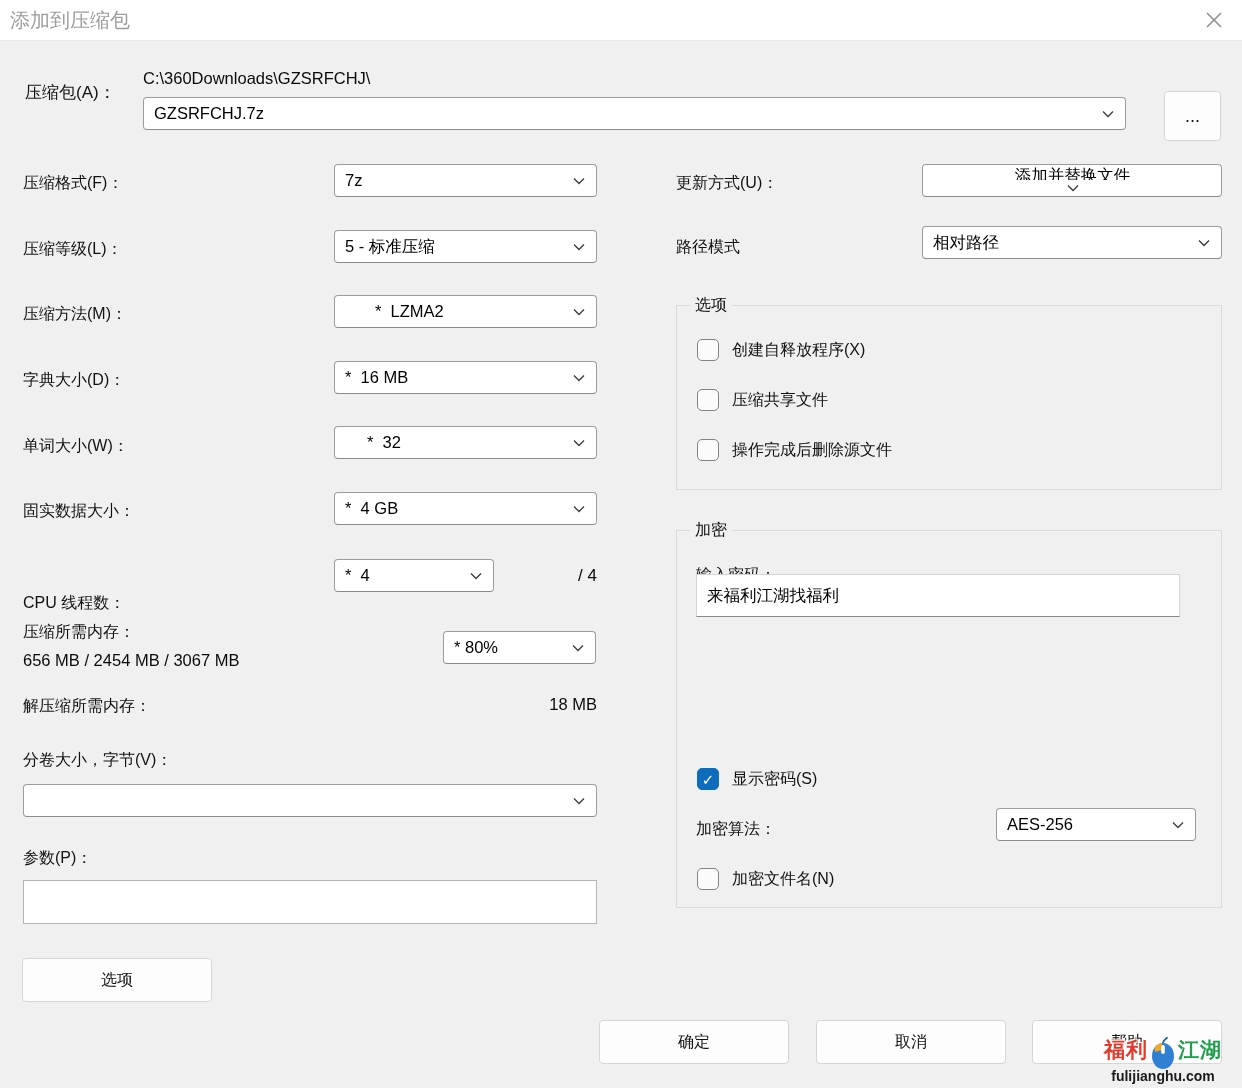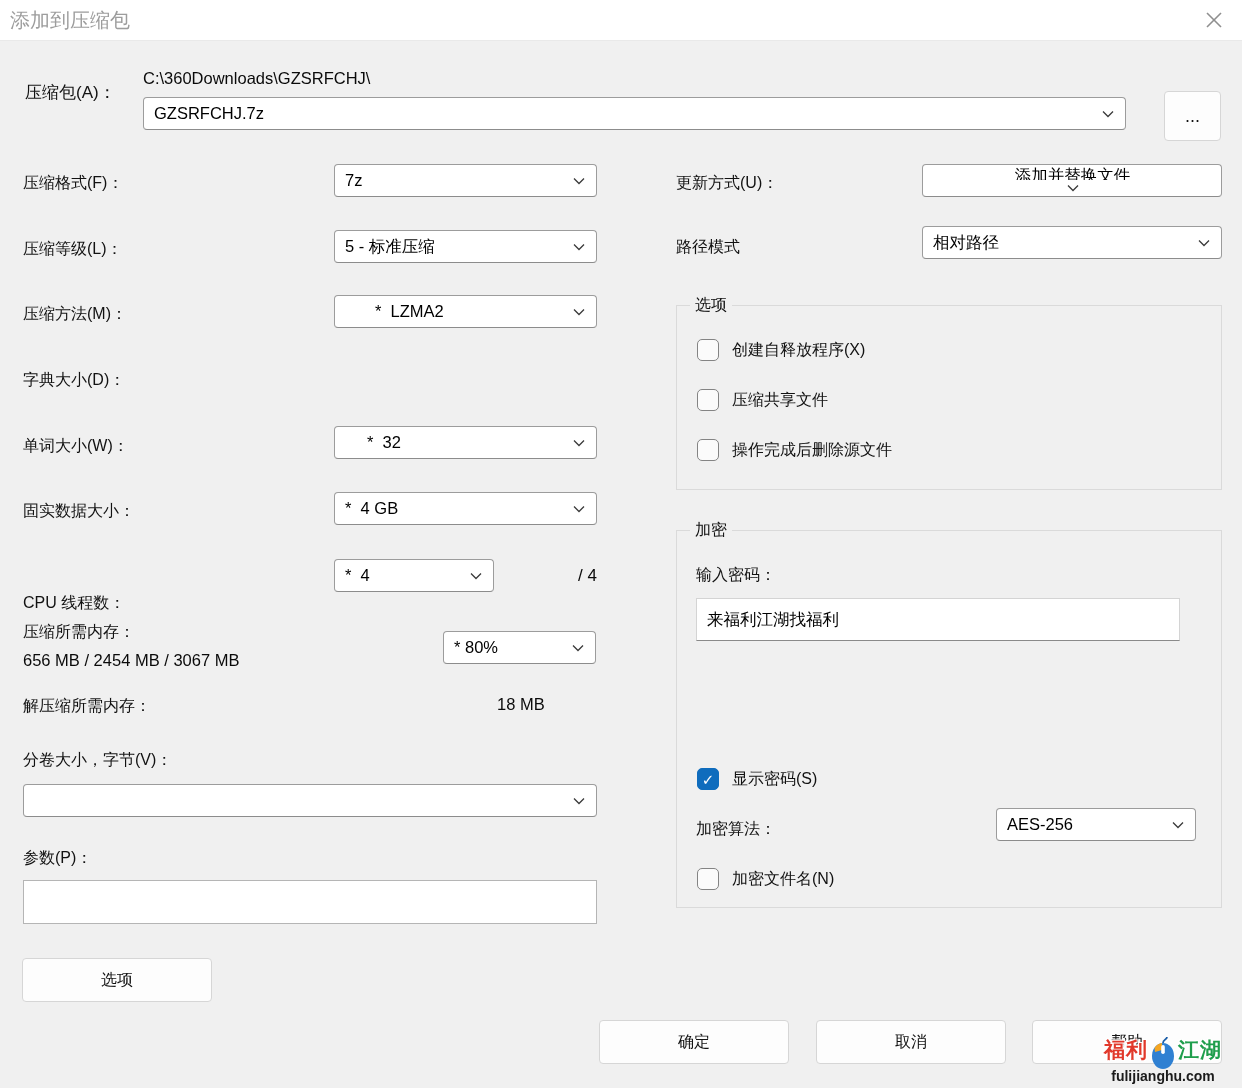--- a/index.html
+++ b/index.html
@@ -101,20 +101,28 @@
       </span>
   </div>
   <div class="combo" style="left:334px; top:295px; width:263px;padding-left:40px;">
     <span class="txt">*  LZMA2</span>
     <span class="chev">
         <svg width="14" height="14" viewBox="0 0 14 14">
           <polyline points="2,4.5 7,9.5 12,4.5" fill="none" stroke="#3a3a3a" stroke-width="1.3"></polyline>
         </svg>
       </span>
   </div>
+  <div class="combo" style="left:334px; top:361px; width:263px;">
+    <span class="txt">*  16 MB</span>
+    <span class="chev">
+        <svg width="14" height="14" viewBox="0 0 14 14">
+          <polyline points="2,4.5 7,9.5 12,4.5" fill="none" stroke="#3a3a3a" stroke-width="1.3"></polyline>
+        </svg>
+      </span>
+  </div>
   <div class="combo" style="left:334px; top:426px; width:263px;padding-left:32px;">
     <span class="txt">*  32</span>
     <span class="chev">
         <svg width="14" height="14" viewBox="0 0 14 14">
           <polyline points="2,4.5 7,9.5 12,4.5" fill="none" stroke="#3a3a3a" stroke-width="1.3"></polyline>
         </svg>
       </span>
   </div>
   <div class="combo" style="left:334px; top:492px; width:263px;">
     <span class="txt">*  4 GB</span>
@@ -138,21 +146,21 @@
   <div class="value-text" style="left:23px; top:651px;">656 MB / 2454 MB / 3067 MB</div>
   <div class="combo" style="left:443px; top:631px; width:153px;">
     <span class="txt">* 80%</span>
     <span class="chev">
         <svg width="14" height="14" viewBox="0 0 14 14">
           <polyline points="2,4.5 7,9.5 12,4.5" fill="none" stroke="#3a3a3a" stroke-width="1.3"></polyline>
         </svg>
       </span>
   </div>
   <div class="label" style="left:23px; top:695px;">解压缩所需内存：</div>
-  <div class="value-text" style="left:497px; top:695px; width:100px; ">18 MB</div>
+  <div class="value-text" style="left:497px; top:695px; width:100px; text-align:right;">18 MB</div>
 
   <div class="label" style="left:23px; top:749px;">分卷大小，字节(V)：</div>
   <div class="combo" style="left:23px; top:784px; width:574px;">
     <span class="txt"></span>
     <span class="chev">
         <svg width="14" height="14" viewBox="0 0 14 14">
           <polyline points="2,4.5 7,9.5 12,4.5" fill="none" stroke="#3a3a3a" stroke-width="1.3"></polyline>
         </svg>
       </span>
   </div>
@@ -196,21 +204,21 @@
   </div>
   <div class="check-row" style="left:697px; top:439px;">
     <span class="checkbox"></span>
     <span class="cb-label">操作完成后删除源文件</span>
   </div>
 
   <div class="group" style="left:676px; top:530px; width:546px; height:378px;">
     <span class="group-legend">加密</span>
   </div>
   <div class="label" style="left:696px; top:564px;">输入密码：</div>
-  <div class="textinput" style="left:696px; top:598px; width:484px; height:43px;">
+  <div class="textinput" style="left:696px; top:574px; width:484px; height:43px;">
     <span>来福利江湖找福利</span>
   </div>
   <div class="check-row" style="left:697px; top:768px;">
     <span class="checkbox checked"></span>
     <span class="cb-label">显示密码(S)</span>
   </div>
   <div class="label" style="left:696px; top:818px;">加密算法：</div>
   <div class="combo" style="left:996px; top:808px; width:200px;">
     <span class="txt">AES-256</span>
     <span class="chev">

